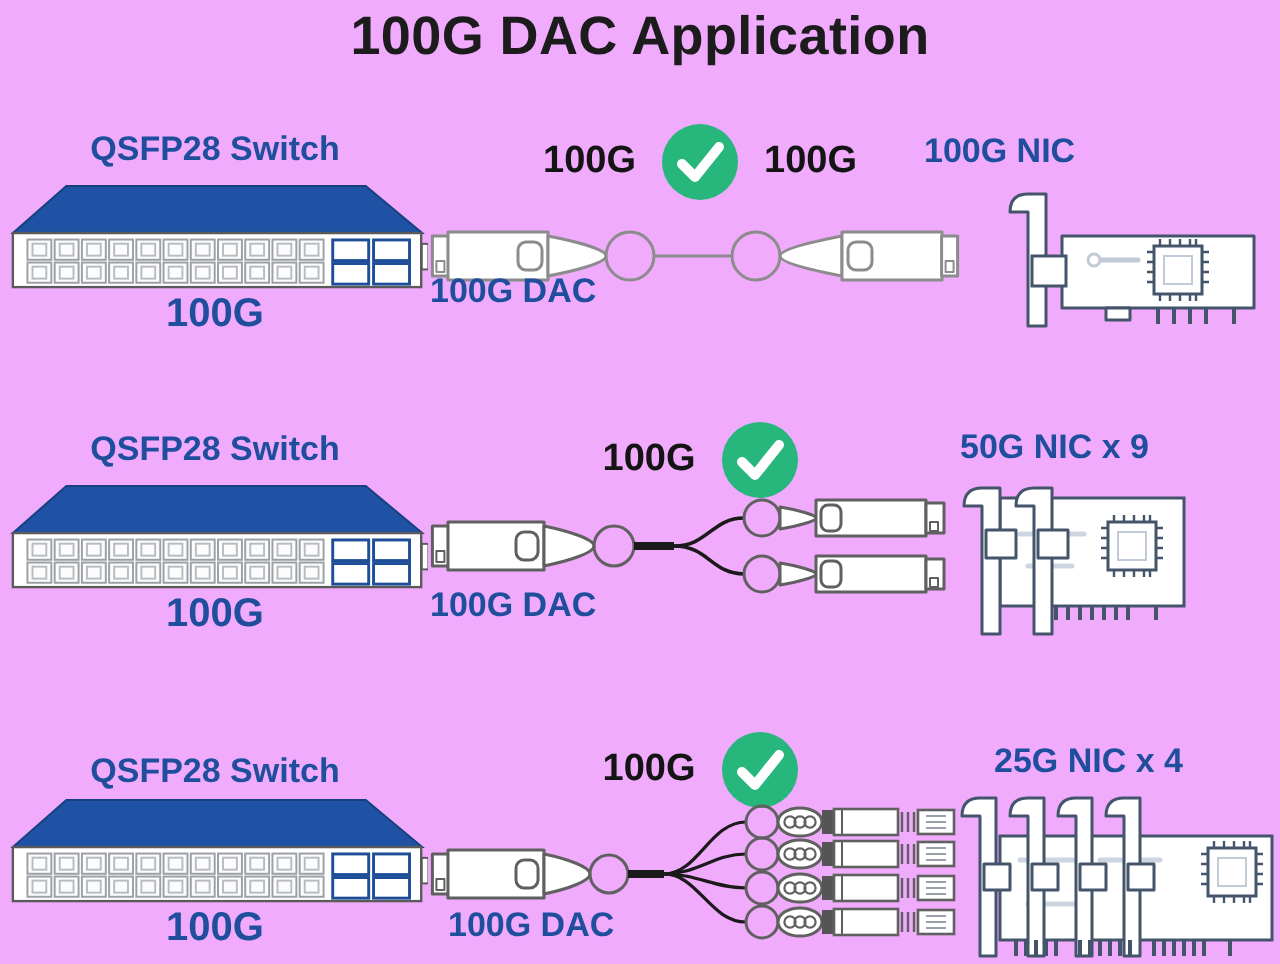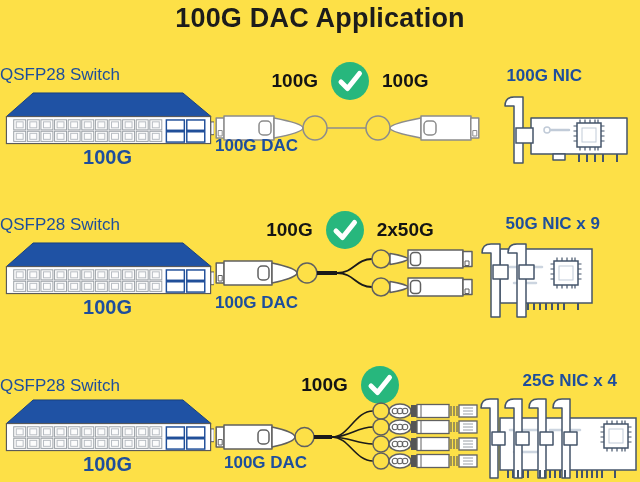--- a/index.html
+++ b/index.html
@@ -1,26 +1,26 @@
 <!DOCTYPE html>
 <html><head>
 <meta charset="utf-8">
 <style>
   html,body{margin:0;padding:0;background:#fff;}
-  #stage{position:relative;width:640px;height:482px;background:#fde047;overflow:hidden;
+  #stage{position:relative;width:640px;height:482px;background:#f0abfc;overflow:hidden;
          font-family:"Liberation Sans",sans-serif;}
   .title{position:absolute;top:3px;left:0;width:640px;text-align:center;
          font-size:27px;font-weight:800;color:#1c1c1c;letter-spacing:.2px;}
   .row{position:absolute;left:0;width:640px;}
   #row1{top:55px;height:150px}
   #row2{top:205px;height:150px}
   #row3{top:350px;height:132px}
   
-  .sw-label{position:absolute;left:0;top:10px;width:215px;
-            font-size:17px;font-weight:400;color:#1e4e9c;}
+  .sw-label{position:absolute;left:0;top:10px;width:215px;text-align:center;
+            font-size:17px;font-weight:700;color:#1e4e9c;}
   .sw-svg{position:absolute;left:4px;top:36px;width:210px;height:55px;}
   .sw-speed{position:absolute;left:0;top:91px;width:215px;text-align:center;
             font-size:20px;font-weight:800;color:#1e4e9c;}
   #row3 .sw-label{top:26px}
   #row3 .sw-svg{top:48px}
   #row3 .sw-speed{top:103px}
   
   .speed-line{position:absolute;left:215px;top:7px;width:270px;height:38px;
               display:flex;justify-content:center;align-items:center;gap:13px;}
   #row2 .speed-line{top:6px}
@@ -30,21 +30,21 @@
   
   .cable-svg{position:absolute;left:215px;}
   .cable1{top:50px;width:265px;height:46px;}
   .cable2{top:35px;width:265px;height:70px;}
   .cable3{top:42px;width:265px;height:90px;}
   .dac-label{position:absolute;left:215px;top:81px;width:270px;text-align:left;
              font-size:17px;font-weight:800;color:#1e4e9c;}
   #row2 .dac-label{top:88px}
   #row3 .dac-label{top:103px;left:224px}
   
-  .nic-label{position:absolute;left:462px;top:11px;width:120px;text-align:right;
+  .nic-label{position:absolute;left:462px;top:11px;width:120px;text-align:left;
              font-size:17px;font-weight:700;color:#1e4e9c;white-space:nowrap;}
   #row2 .nic-label{left:480px;top:9px}
   #row3 .nic-label{left:497px;top:21px}
   .nic-svg{position:absolute;}
   .nic1{left:495px;top:35px;width:140px;height:80px;}
   .nic2{left:480px;top:30px;width:120px;height:90px;}
   .nic3{left:480px;top:40px;width:160px;height:92px;}
 </style>
 </head>
 <body>
@@ -250,21 +250,20 @@
     <svg class="sw-svg" viewBox="0 0 216 56" preserveAspectRatio="none">
         <use href="#sym-switch"></use>
       </svg>
     <div class="sw-speed">100G</div>
 
     <div class="speed-line">
       <span class="spd">100G</span>
       <span class="check"><svg viewBox="0 0 38 38" width="38" height="38">
             <use href="#sym-check"></use>
           </svg></span>
-      <span class="spd">2x50G</span>
     </div>
     <svg class="cable-svg cable2" viewBox="0 0 265 70" preserveAspectRatio="none">
         <use href="#sym-cable2"></use>
       </svg>
     <div class="dac-label">100G DAC</div>
 
     <div class="nic-label">50G NIC x 9</div>
     <svg class="nic-svg nic2" viewBox="0 0 120 90" preserveAspectRatio="none">
         <use href="#sym-nic2"></use>
       </svg>

